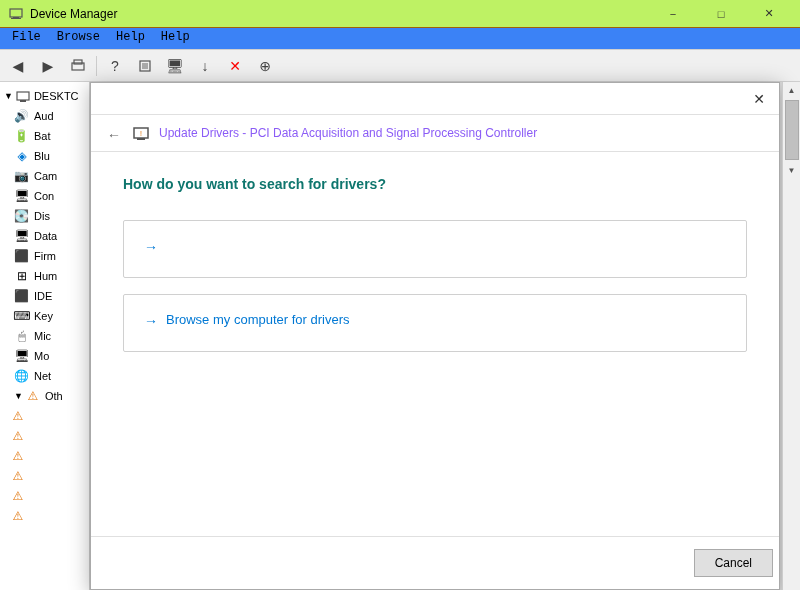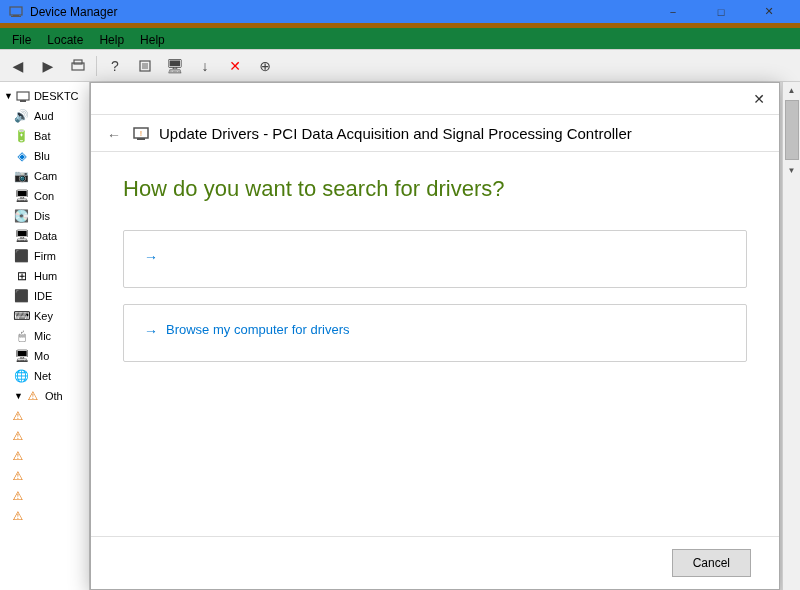--- a/index.html
+++ b/index.html
@@ -8,26 +8,26 @@
       height: 590px;
       font-family: 'Segoe UI', Tahoma, Geneva, Verdana, sans-serif;
       font-size: 12px;
       background: #f0f0f0;
       overflow: hidden;
       position: relative;
     }
 
     
     .title-bar {
-      background: #3b82f6;
+      background: #bef264;
       height: 28px;
       display: flex;
       align-items: center;
       padding: 0 8px;
-      border-bottom: 5px solid #a16207;
+      border-bottom: 1px solid #a16207;
     }
     .title-bar-icon {
       width: 16px;
       height: 16px;
       margin-right: 6px;
       display: flex;
       align-items: center;
       justify-content: center;
     }
     .title-bar-title {
@@ -48,25 +48,26 @@
       font-size: 11px;
       display: flex;
       align-items: center;
       justify-content: center;
       color: #333;
     }
 
     
     .menu-bar {
       height: 22px;
-      background: #15803d;
-      display: flex;
-      align-items: flex-end;
+      background: #3b82f6;
+      display: flex;
+      align-items: flex-start;
       padding: 0 4px;
       border-bottom: 1px solid #d0d0d0;
+      font-family: Liberation Mono, monospace;
     }
     .menu-item {
       padding: 2px 8px;
       cursor: pointer;
       font-size: 12px;
       color: #000;
     }
 
     
     .toolbar {
@@ -211,35 +212,35 @@
     .dialog-header-icon {
       width: 20px;
       height: 20px;
       margin-right: 8px;
       display: flex;
       align-items: center;
       justify-content: center;
       font-size: 14px;
     }
     .dialog-header-title {
-      font-size: 15px;
-      color: #000000;
+      font-size: 12px;
+      color: #8b5cf6;
     }
 
     .dialog-body {
       flex: 1;
       padding: 24px 32px;
       overflow-y: auto;
     }
 
     .dialog-question {
-      font-size: 22px;
-      color: #4d7c0f;
+      font-size: 14px;
+      color: #0f766e;
       margin-bottom: 28px;
-      font-weight: 400;
+      font-weight: 700;
     }
 
     .option-card {
       border: 1px solid #d0d0d0;
       border-radius: 2px;
       padding: 16px 20px;
       margin-bottom: 16px;
       cursor: pointer;
       background: #fff;
     }
@@ -255,21 +256,21 @@
       font-size: 14px;
     }
     .option-desc {
       font-size: 11px;
       color: #333;
       line-height: 1.5;
       padding-left: 20px;
     }
 
     .dialog-footer {
-      padding: 12px 28px;
+      padding: 12px 6px;
       display: flex;
       justify-content: flex-end;
       border-top: 1px solid #e0e0e0;
     }
     .cancel-btn {
       padding: 6px 20px;
       background: #e0e0e0;
       border: 1px solid #aaa;
       cursor: pointer;
       font-size: 12px;
@@ -318,21 +319,21 @@
   <span class="title-bar-title">Device Manager</span>
   <div class="title-bar-controls">
     <button class="title-bar-btn">−</button>
     <button class="title-bar-btn">□</button>
     <button class="title-bar-btn close">✕</button>
   </div>
 </div>
 
 <div class="menu-bar">
   <span class="menu-item">File</span>
-  <span class="menu-item">Locate</span>
+  <span class="menu-item">Browse</span>
   <span class="menu-item">Help</span>
   <span class="menu-item">Help</span>
 </div>
 
 <div class="toolbar">
   <button class="toolbar-btn">◀</button>
   <button class="toolbar-btn">▶</button>
   <button class="toolbar-btn">
     <svg width="14" height="14">
         <rect x="1" y="4" width="12" height="7" fill="none" stroke="#555" stroke-width="1.2"></rect>

